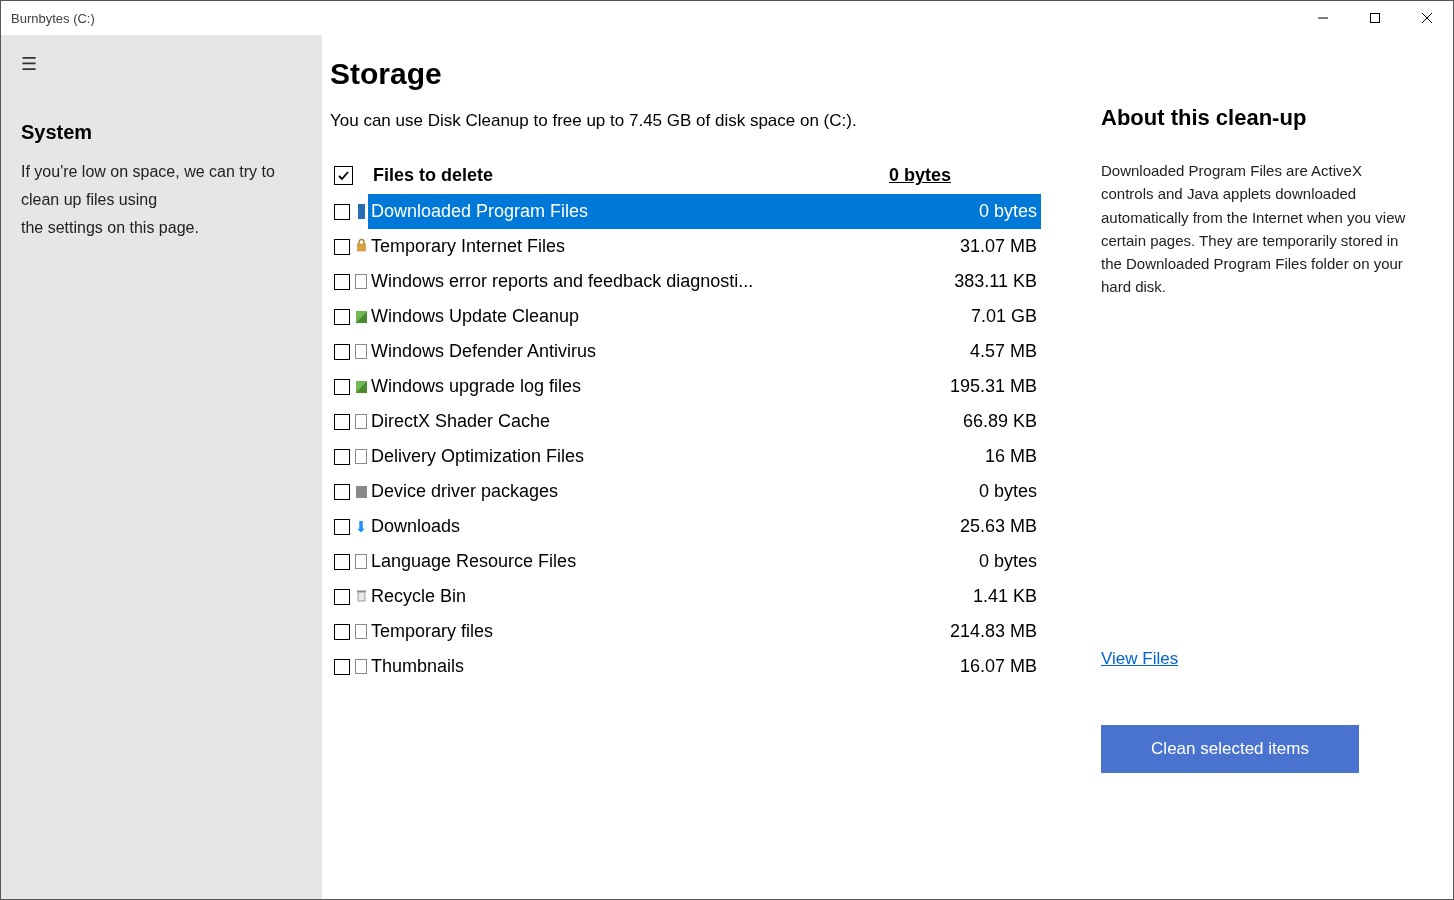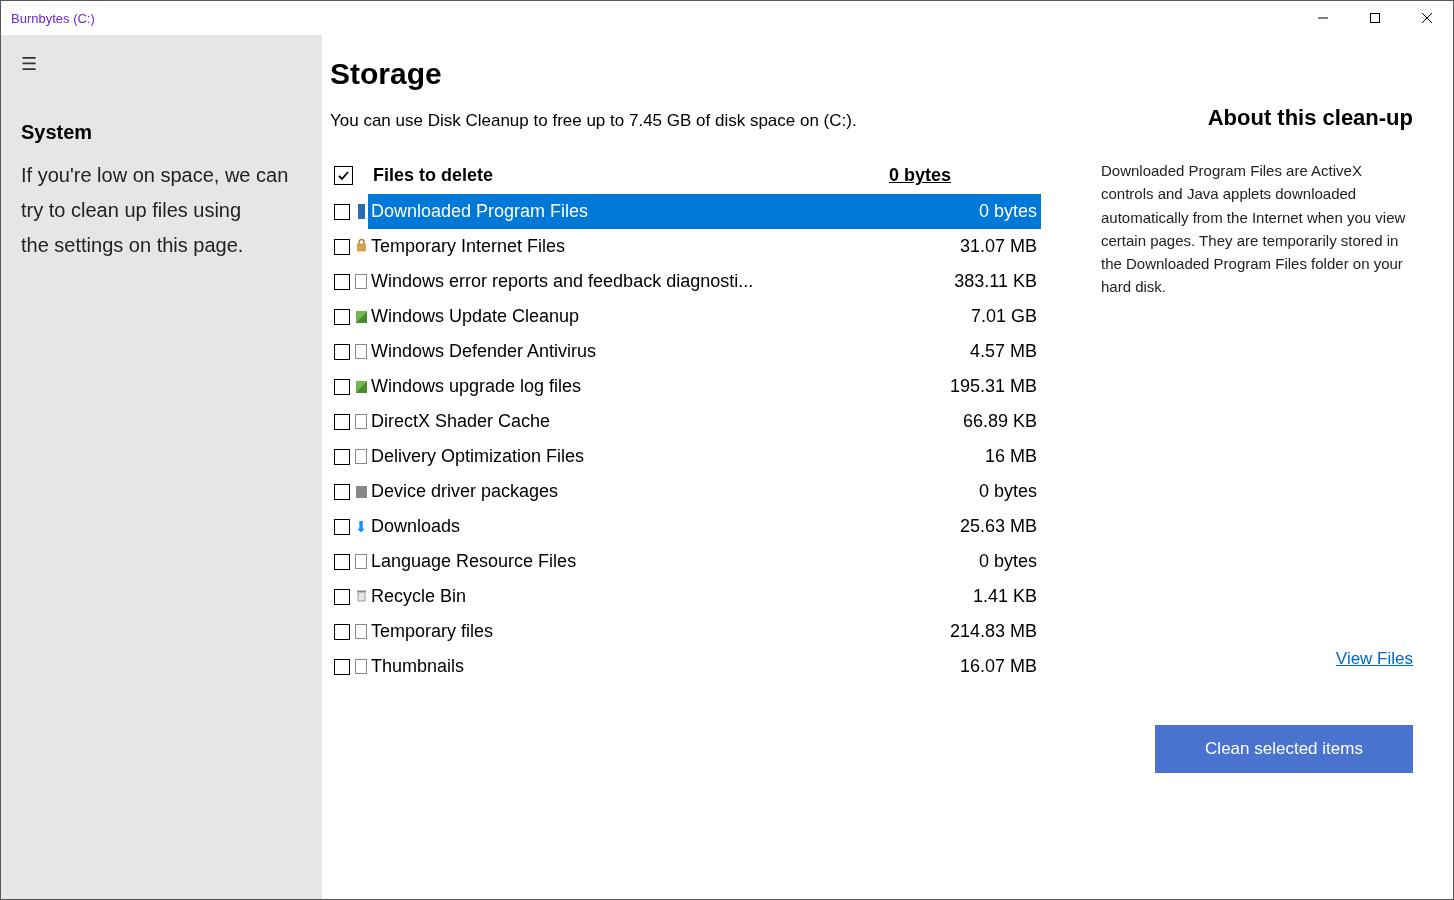--- a/index.html
+++ b/index.html
@@ -1,29 +1,29 @@
 <!DOCTYPE html>
 <html><head>
 <meta charset="utf-8">
 <style>
   html,body{margin:0;padding:0;height:100%;font-family:"Segoe UI","Segoe UI Web",Arial,sans-serif;color:#000;background:#fff;}
   .window{width:1454px;height:900px;box-sizing:border-box;border:1px solid #555;display:flex;flex-direction:column;}
   
   .titlebar{height:34px;display:flex;align-items:center;justify-content:space-between;padding:0 0 0 10px;font-size:13px;}
   .titlebar-left{display:flex;align-items:center;gap:6px;}
-  .title-text{color:#6d28d9;}
+  .title-text{color:#404040;}
   .win-controls{display:flex;height:100%;}
   .win-btn{width:52px;display:flex;align-items:center;justify-content:center;font-size:12px;cursor:default;}
   .win-btn svg{stroke:#000;}
   
   .body{flex:1;display:flex;min-height:0;}
   .sidebar{width:321px;background:#e6e6e6;padding:20px 20px;box-sizing:border-box;}
   .hamburger{font-size:18px;line-height:1;margin-bottom:48px;display:inline-block;color:#333;font-family:Arial,sans-serif;}
   .sidebar h2{font-size:20px;font-weight:600;margin:0 0 14px 0;}
-  .sidebar p{font-size:20px;margin:0;line-height:1.75;color:#222;}
+  .sidebar p{font-size:16px;margin:0;line-height:1.75;color:#222;}
   .main{flex:1;display:flex;min-width:0;}
   .center{flex:1;padding:22px 60px 20px 8px;box-sizing:border-box;min-width:0;}
   .center h1{font-size:30px;font-weight:600;margin:0 0 20px 0;}
   .subtitle{font-size:17px;margin-bottom:34px;}
   
   .header-row{display:flex;align-items:center;padding:0 4px 6px 4px;}
   .hdr-check{width:17px;height:17px;border:1.5px solid #000;display:flex;align-items:center;justify-content:center;margin-right:20px;}
   .hdr-check svg{display:block;}
   .hdr-label{font-size:18px;font-weight:600;}
   .hdr-size{margin-left:auto;font-size:18px;font-weight:700;text-decoration:underline;padding-right:86px;}
@@ -32,21 +32,21 @@
   .item{display:flex;align-items:center;height:35px;font-size:18px;padding:0 4px;}
   .item.selected{color:#fff;justify-content:flex-end;}
   .item .cb{width:14px;height:14px;border:1.5px solid #000;margin-right:4px;flex:0 0 auto;background:#fff;}
   .item .icon{width:14px;height:16px;margin-right:3px;flex:0 0 auto;display:flex;align-items:center;justify-content:center;}
   .item .name{flex:1;white-space:nowrap;overflow:hidden;text-overflow:ellipsis;padding-right:20px;}
   .item .size{width:120px;text-align:right;flex:0 0 auto;}
   .item.selected .item-bg{position:absolute;left:38px;right:0;top:0;bottom:0;background:#0078d7;z-index:0;}
   .item .cb, .item .icon, .item .name, .item .size{position:relative;z-index:1;}
   .item.selected .name,.item.selected .size{color:#fff;}
   
-  .right{width:352px;padding:70px 40px 30px 0;box-sizing:border-box;display:flex;flex-direction:column;align-items:flex-end;}
+  .right{width:352px;padding:70px 40px 30px 0;box-sizing:border-box;display:flex;flex-direction:column;}
   .right h2{font-size:22px;font-weight:600;margin:0 0 28px 0;}
   .right p{font-size:15px;line-height:1.55;color:#222;margin:0;}
   .view-link{color:#0066cc;font-size:17px;text-decoration:underline;margin-top:auto;margin-bottom:56px;}
   .clean-btn{background:#4a73d0;color:#fff;font-size:17px;border:none;height:48px;width:258px;cursor:pointer;margin-bottom:96px;}
   
   .ic-page{width:10px;height:13px;border:1px solid #888;background:#fff;}
   .ic-chip{width:11px;height:12px;background:linear-gradient(135deg,#6fb854 50%,#4a8c2f 50%);}
   .ic-box{width:11px;height:12px;background:#888;}
   .ic-arrow{color:#1e90ff;font-size:15px;line-height:1;}
   .ic-blue{width:7px;height:15px;background:#2b6cb3;}

